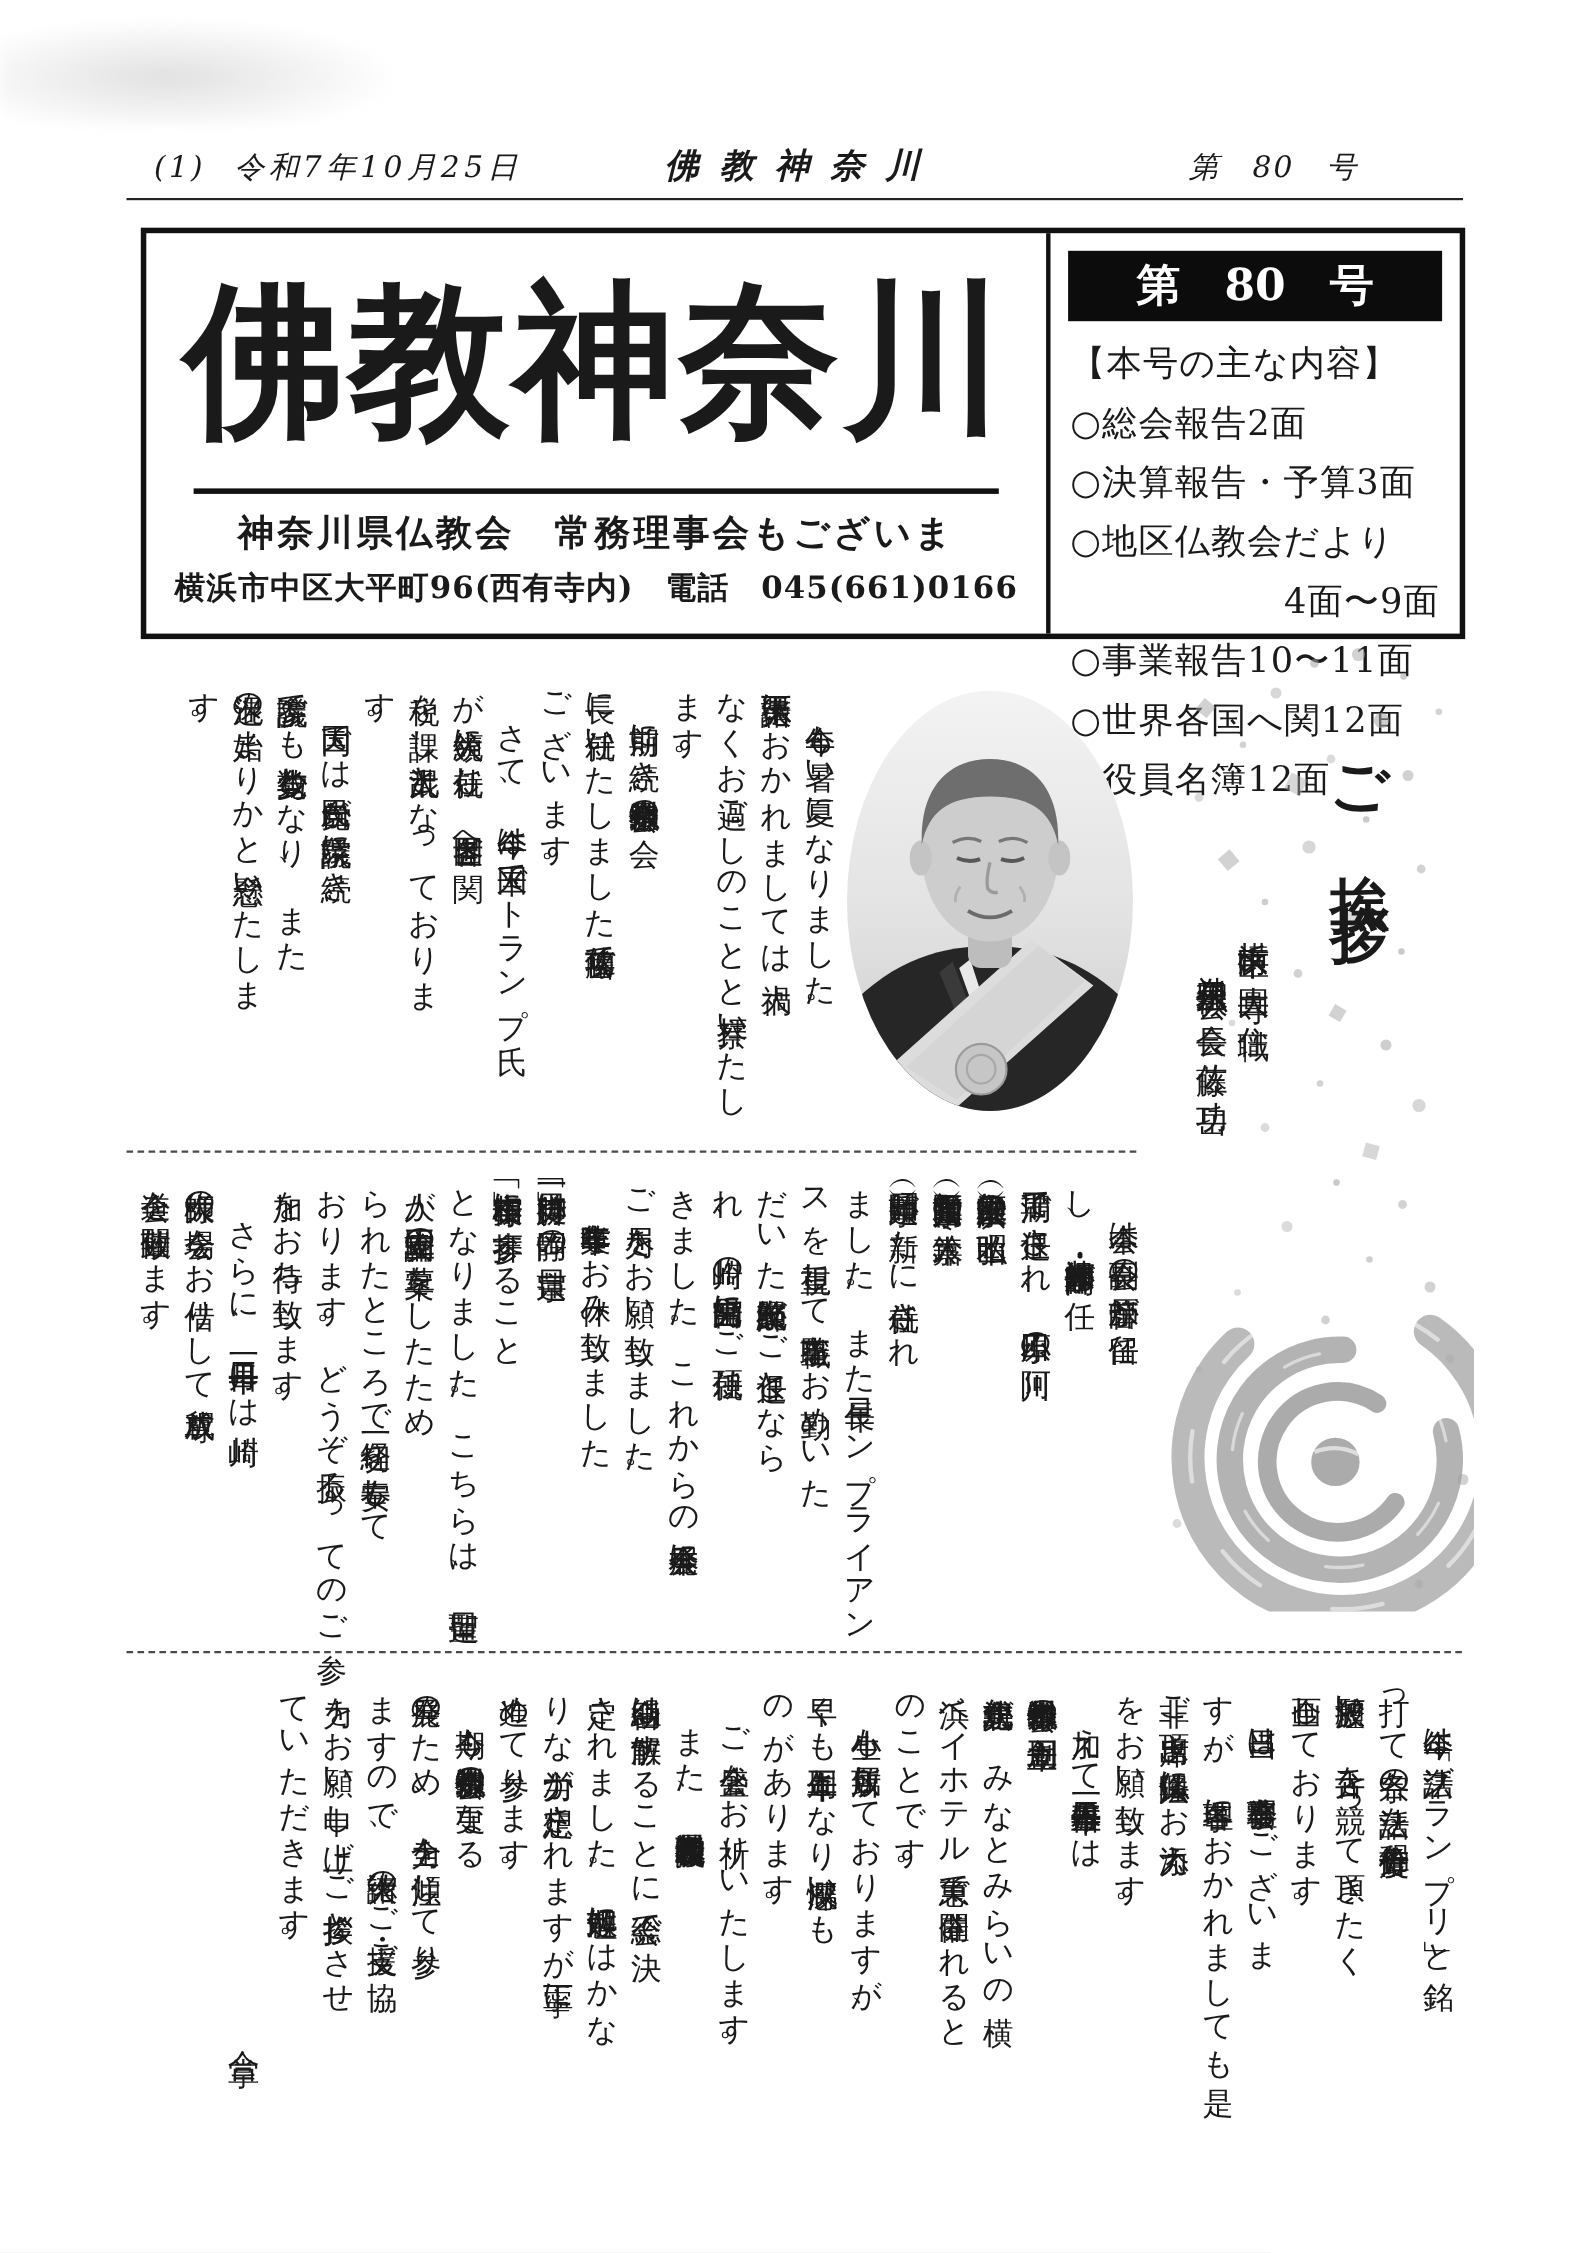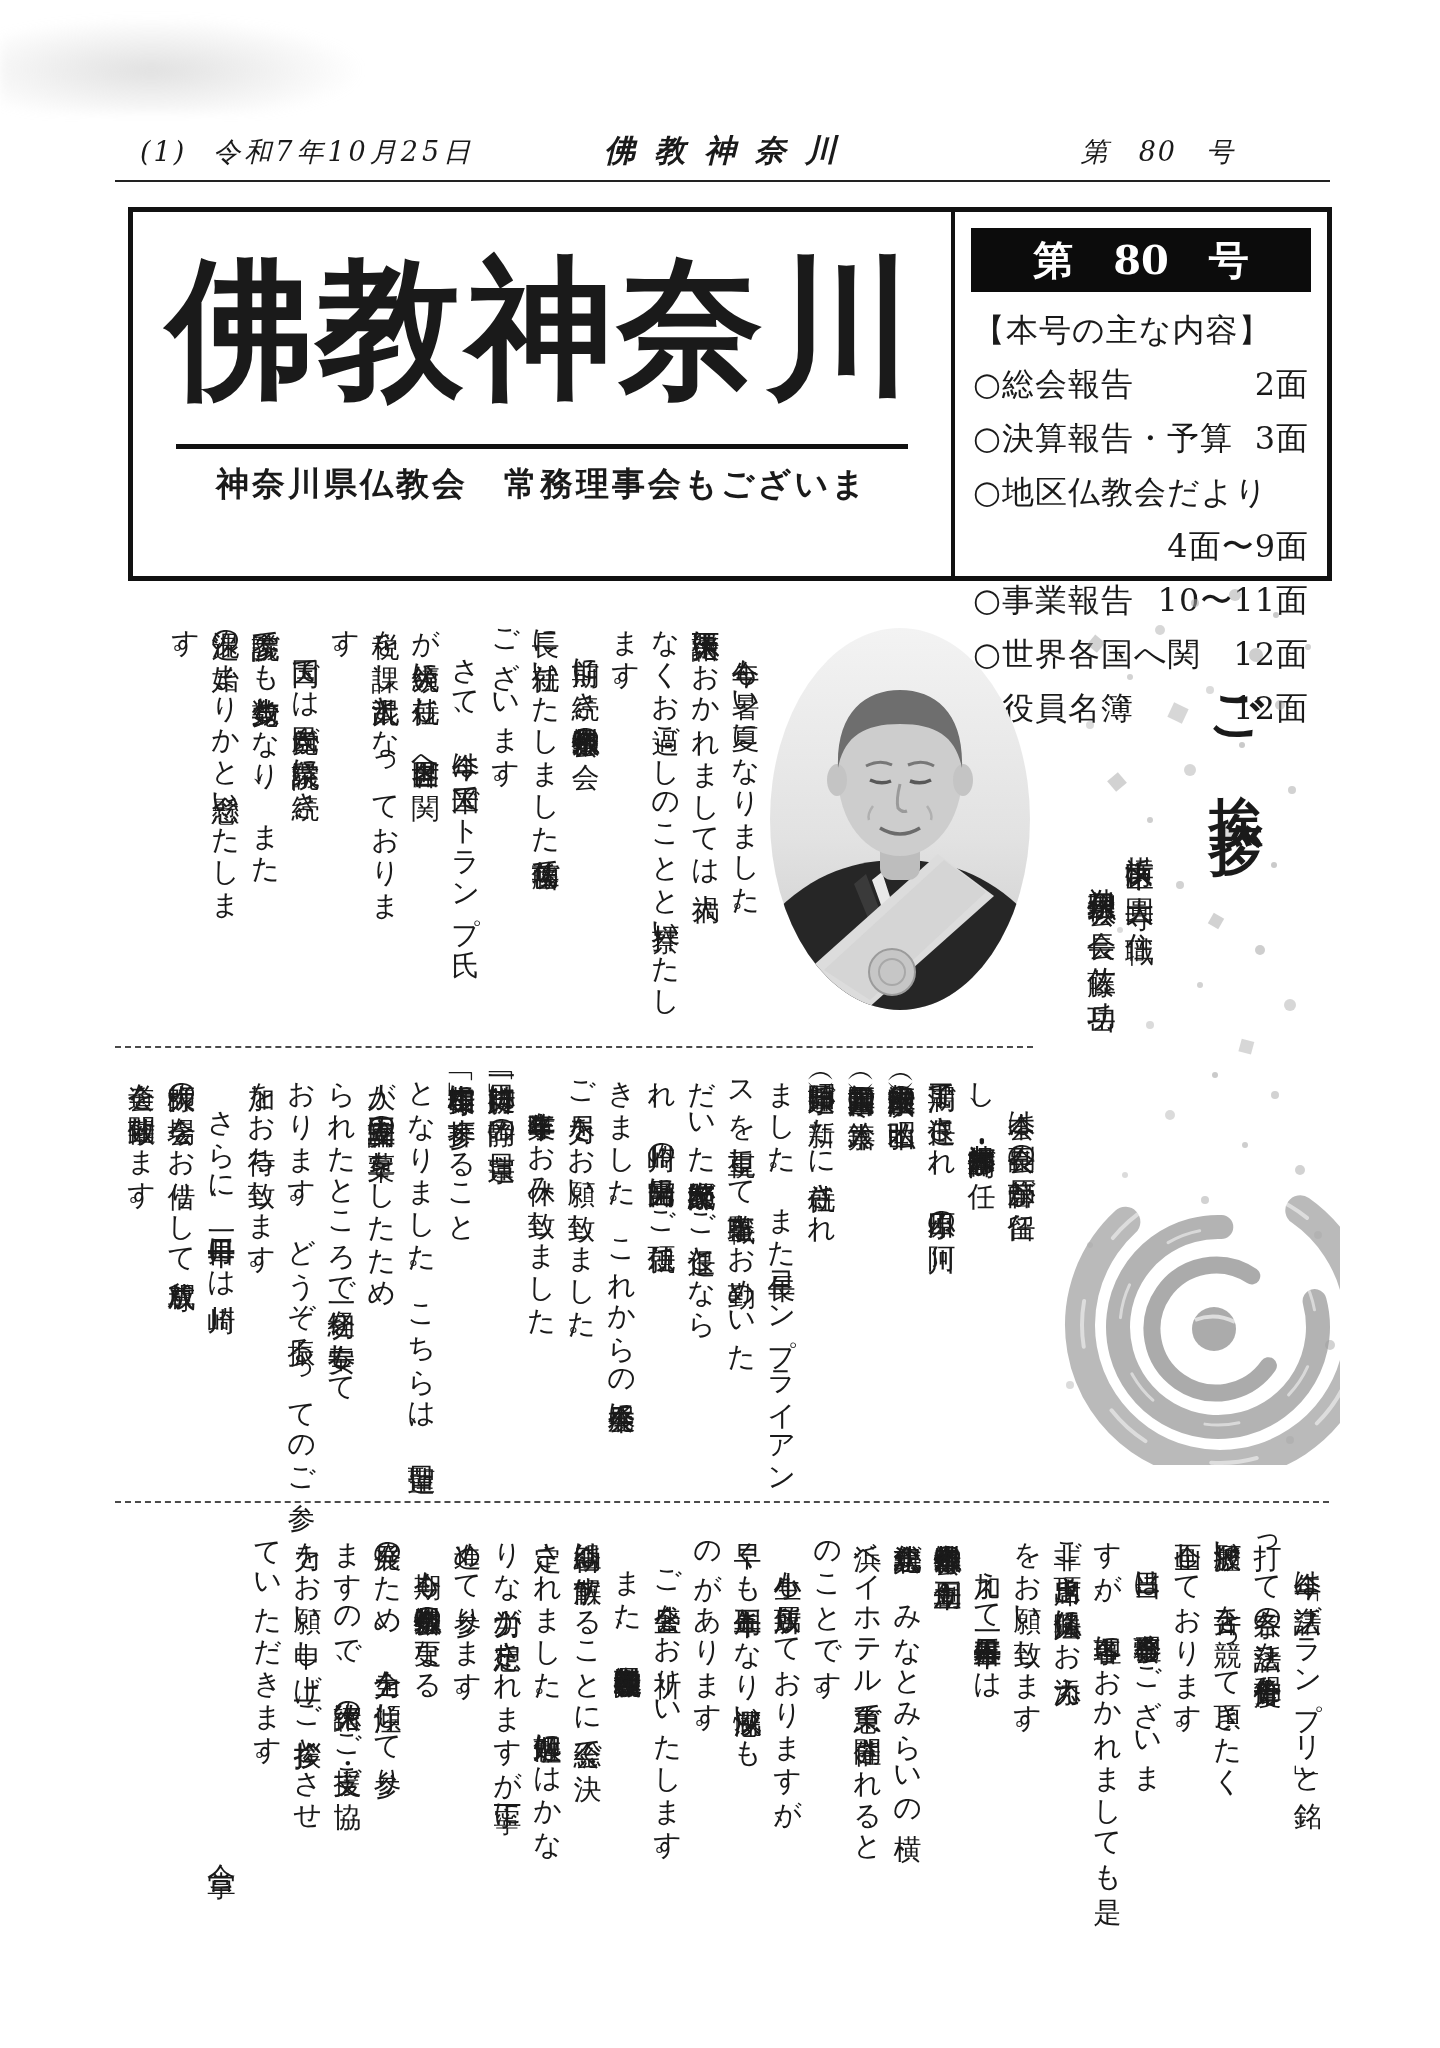--- a/index.html
+++ b/index.html
@@ -28,21 +28,21 @@
   .calligraphy{font-size:146px;font-weight:700;text-align:center;line-height:224px;
     letter-spacing:4px;transform:scaleY(1.04);}
   .mast-sep{width:732px;height:5px;background:#111;margin:4px auto 0;}
   .org-line{font-size:33px;font-weight:700;text-align:center;margin-top:13px;letter-spacing:3px;}
   .addr-line{font-size:28px;font-weight:700;text-align:center;margin-top:9px;letter-spacing:1px;}
   .m-right{flex:1;box-sizing:border-box;padding:16px 16px 8px 16px;display:flex;flex-direction:column;}
   .issue-bar{background:#0c0c0c;color:#ffffff;height:64px;line-height:64px;
     font-size:40px;font-weight:700;text-align:center;}
   .toc{margin-top:17px;font-size:32px;padding:0 2px;}
   .toc-header{margin-bottom:4px;letter-spacing:1px;}
-  .toc-row{display:flex;justify-content:space-between;margin-top:10px;letter-spacing:1px;}
+  .toc-row{display:flex;margin-top:10px;letter-spacing:1px;}
   .toc-row.page-only{justify-content:flex-end;}
 
   
   .splatter{position:absolute;left:1030px;top:585px;width:310px;height:880px;z-index:0;}
 
   
   .article-title{position:absolute;top:660px;right:172px;z-index:2;
     writing-mode:vertical-rl;font-size:54px;font-weight:700;line-height:1.15;
     letter-spacing:0.55em;}
   .author{position:absolute;top:833px;right:281px;height:620px;z-index:2;
@@ -75,20 +75,21 @@
     <span class="folio-title">佛教神奈川</span>
     <span class="folio-issue">第　80　号</span>
   </div>
   <div class="header-rule"></div>
 
   <section class="masthead">
     <div class="m-left">
       <div class="calligraphy">佛教神奈川</div>
       <div class="mast-sep"></div>
       <div class="org-line">神奈川県仏教会　常務理事会もございま</div>
+      <div class="addr-line">横浜市中区大平町96(西有寺内)　電話　045(661)0166</div>
     </div>
     <div class="m-right">
       <div class="issue-bar">第　80　号</div>
       <div class="toc">
         <div class="toc-header">【本号の主な内容】</div>
         <div class="toc-row">
           <span>○総会報告</span>
           <span>2面</span>
         </div>
         <div class="toc-row">

